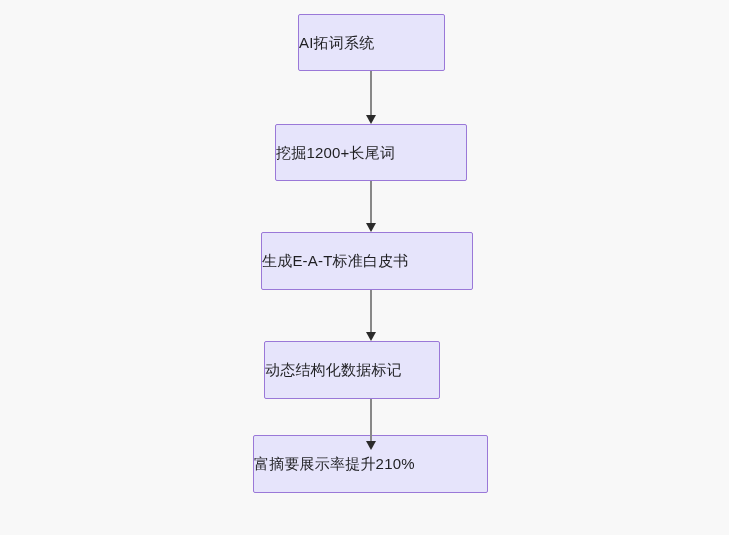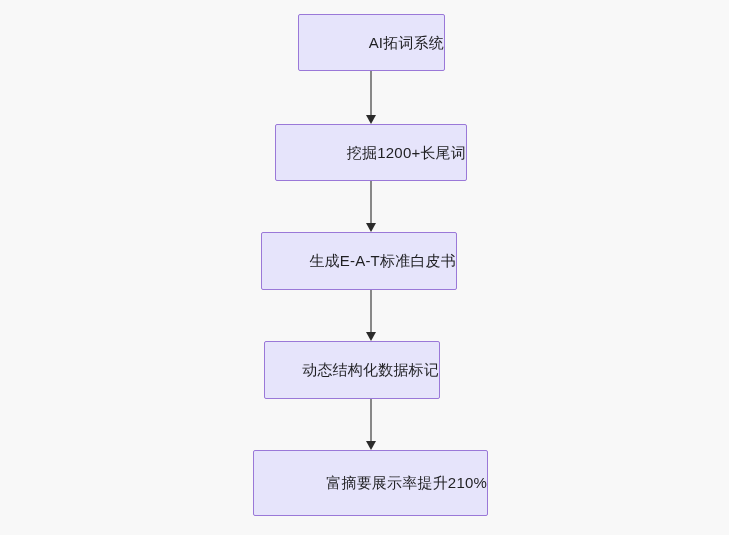--- a/index.html
+++ b/index.html
@@ -19,21 +19,21 @@
     height: 535px;
   }
   .node {
     position: absolute;
     box-sizing: border-box;
     background: #e6e4fb;
     border: 1.4px solid #9a78d8;
     border-radius: 2px;
     display: flex;
     align-items: center;
-    justify-content: flex-end;
+    justify-content: flex-start;
   }
   .node-label {
     font-size: 15px;
     line-height: 1.2;
     color: #1f1f22;
     white-space: nowrap;
     letter-spacing: 0.2px;
   }
   .edge {
     position: absolute;
@@ -50,33 +50,33 @@
 </style>
 </head>
 <body>
 
 <div id="flowchart">
 
   <div class="node" id="node-n1" style="left: 298px; top: 14px; width: 147px; height: 57px;">
     <span class="node-label">AI拓词系统</span>
   </div>
 
-  <div class="node" id="node-n2" style="left: 275px; top: 124px; width: 192px; height: 57px; padding-left: 26px;">
+  <div class="node" id="node-n2" style="left: 275px; top: 124px; width: 192px; height: 57px;">
     <span class="node-label">挖掘1200+长尾词</span>
   </div>
 
-  <div class="node" id="node-n3" style="left: 261px; top: 232px; width: 196px; height: 58px;">
+  <div class="node" id="node-n3" style="left: 261px; top: 232px; width: 212px; height: 58px;">
     <span class="node-label">生成E-A-T标准白皮书</span>
   </div>
 
   <div class="node" id="node-n4" style="left: 264px; top: 341px; width: 176px; height: 58px;">
     <span class="node-label">动态结构化数据标记</span>
   </div>
 
-  <div class="node" id="node-n5" style="left: 253px; top: 450px; width: 235px; height: 66px;">
+  <div class="node" id="node-n5" style="left: 253px; top: 435px; width: 235px; height: 58px;">
     <span class="node-label">富摘要展示率提升210%</span>
   </div>
 
   <svg class="edge" id="edge-e1" width="16" height="53" style="left: 363px; top: 71px;">
       <line class="edge-line" x1="8" y1="0" x2="8" y2="44"></line>
       <polygon class="edge-arrow" points="3,44 13,44 8,53"></polygon>
     </svg>
   <svg class="edge" id="edge-e2" width="16" height="51" style="left: 363px; top: 181px;">
       <line class="edge-line" x1="8" y1="0" x2="8" y2="42"></line>
       <polygon class="edge-arrow" points="3,42 13,42 8,51"></polygon>

